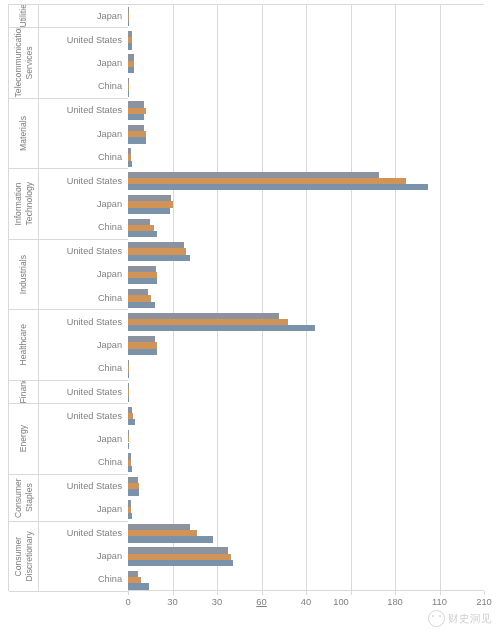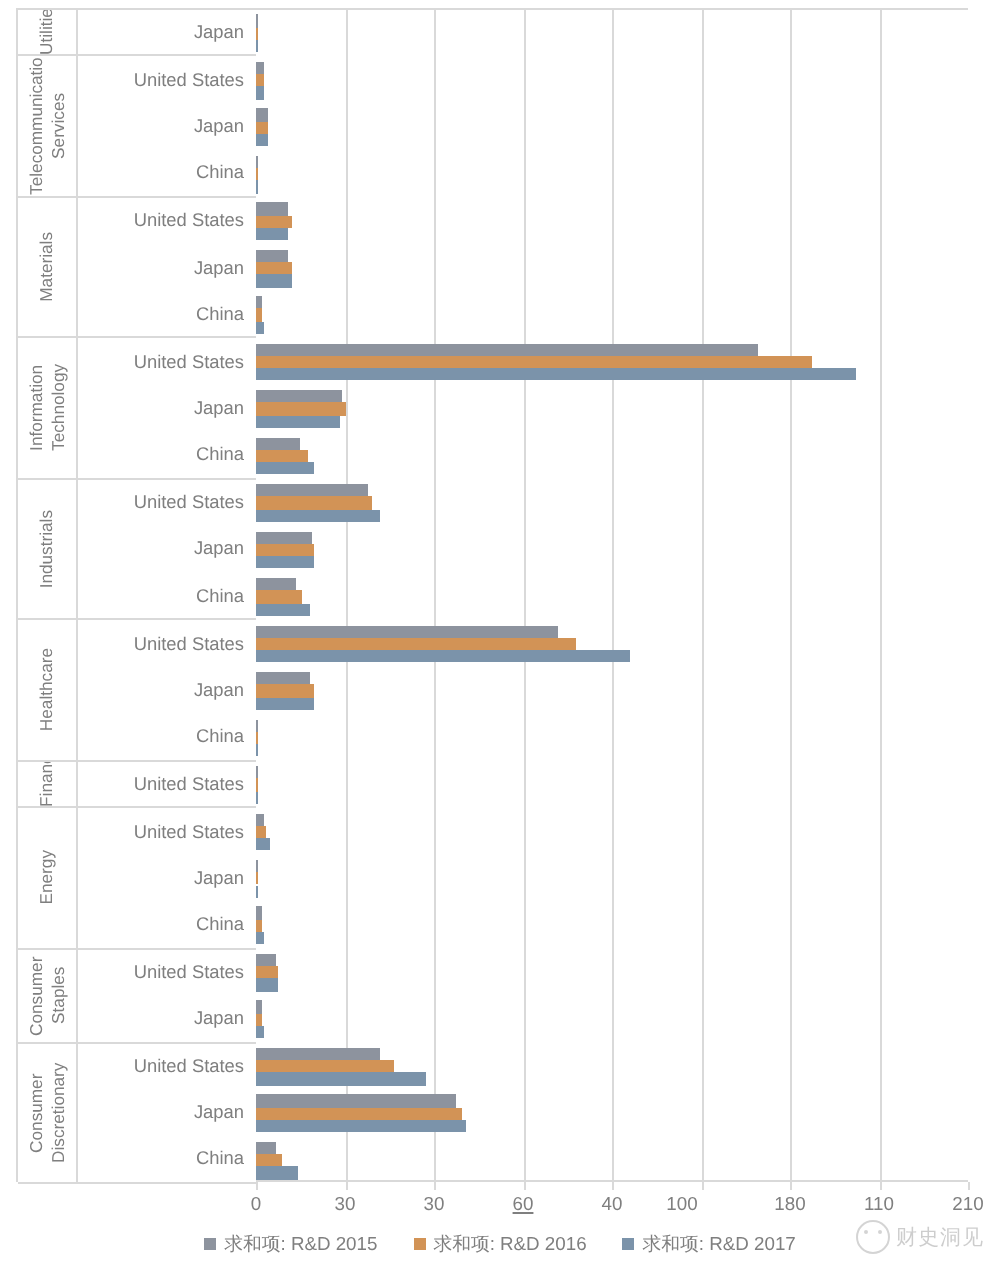--- a/index.html
+++ b/index.html
@@ -569,33 +569,19 @@
       <div class="tick" style="left: 222.5px;"></div>
       <div class="tick-label" style="left: 213px;">100</div>
       <div class="tick" style="left: 267px;"></div>
       <div class="tick-label" style="left: 267px;">180</div>
       <div class="tick" style="left: 311.5px;"></div>
       <div class="tick-label" style="left: 311.5px;">110</div>
       <div class="tick" style="left: 356px;"></div>
       <div class="tick-label" style="left: 356px;">210</div>
     </div>
 
-  <div class="legend" id="legend">
-      <div class="legend-item">
-        <div class="legend-swatch" style="background: rgb(141, 147, 158);"></div>
-        <div>求和项: R&amp;D 2015</div>
-      </div>
-      <div class="legend-item">
-        <div class="legend-swatch" style="background: rgb(210, 147, 86);"></div>
-        <div>求和项: R&amp;D 2016</div>
-      </div>
-      <div class="legend-item">
-        <div class="legend-swatch" style="background: rgb(123, 147, 170);"></div>
-        <div>求和项: R&amp;D 2017</div>
-      </div>
-    </div>
 
   <div class="watermark">
     <div class="wm-logo"></div>
     <div class="wm-text">财史洞见</div>
   </div>
 
 </div>
 
 </body></html>

